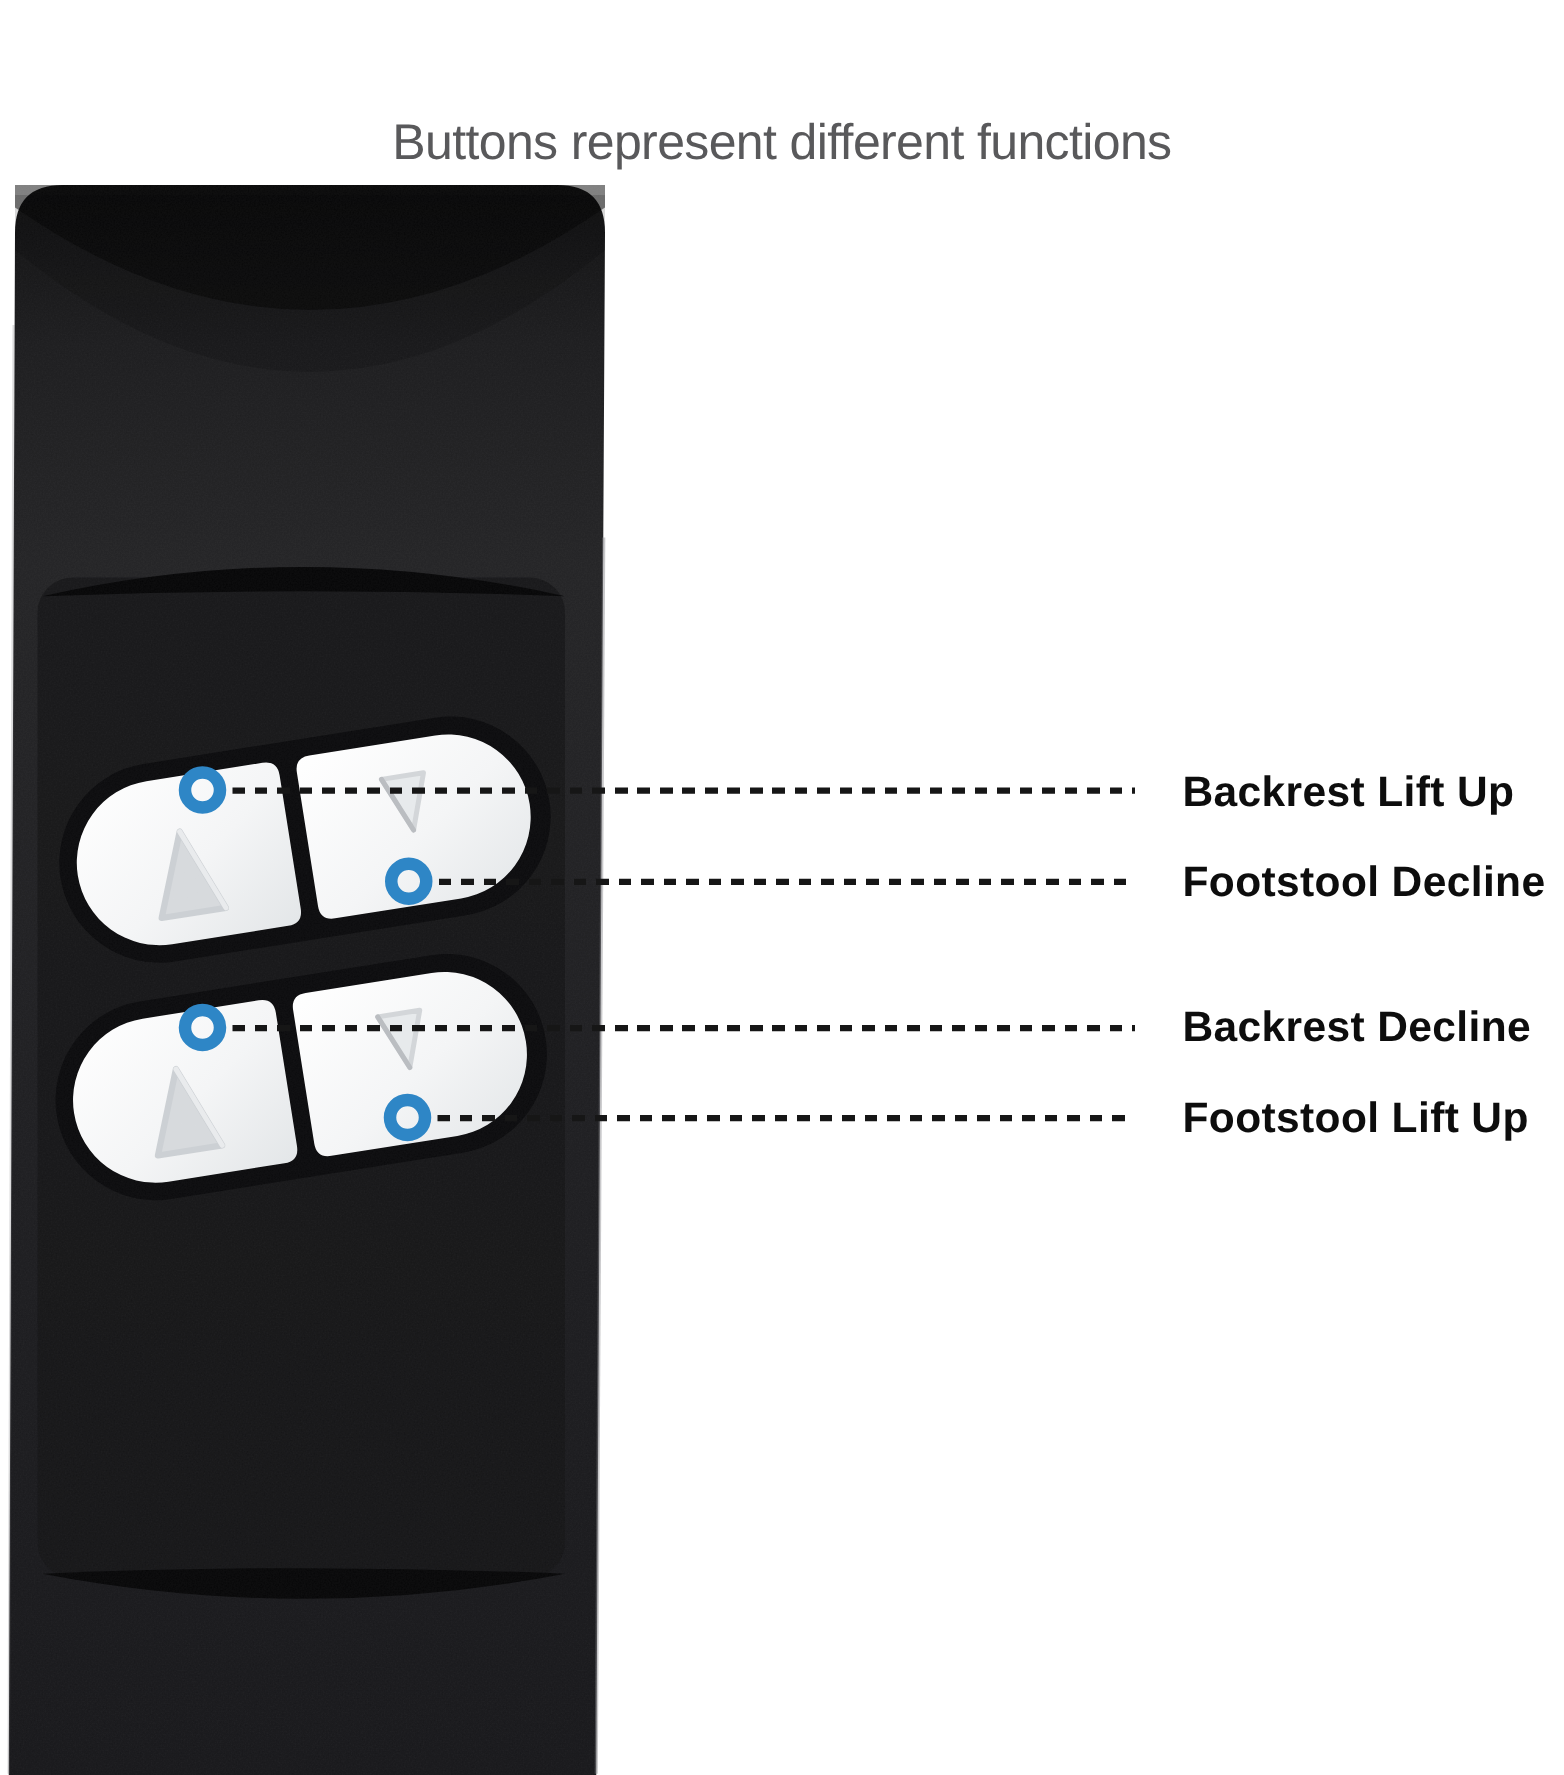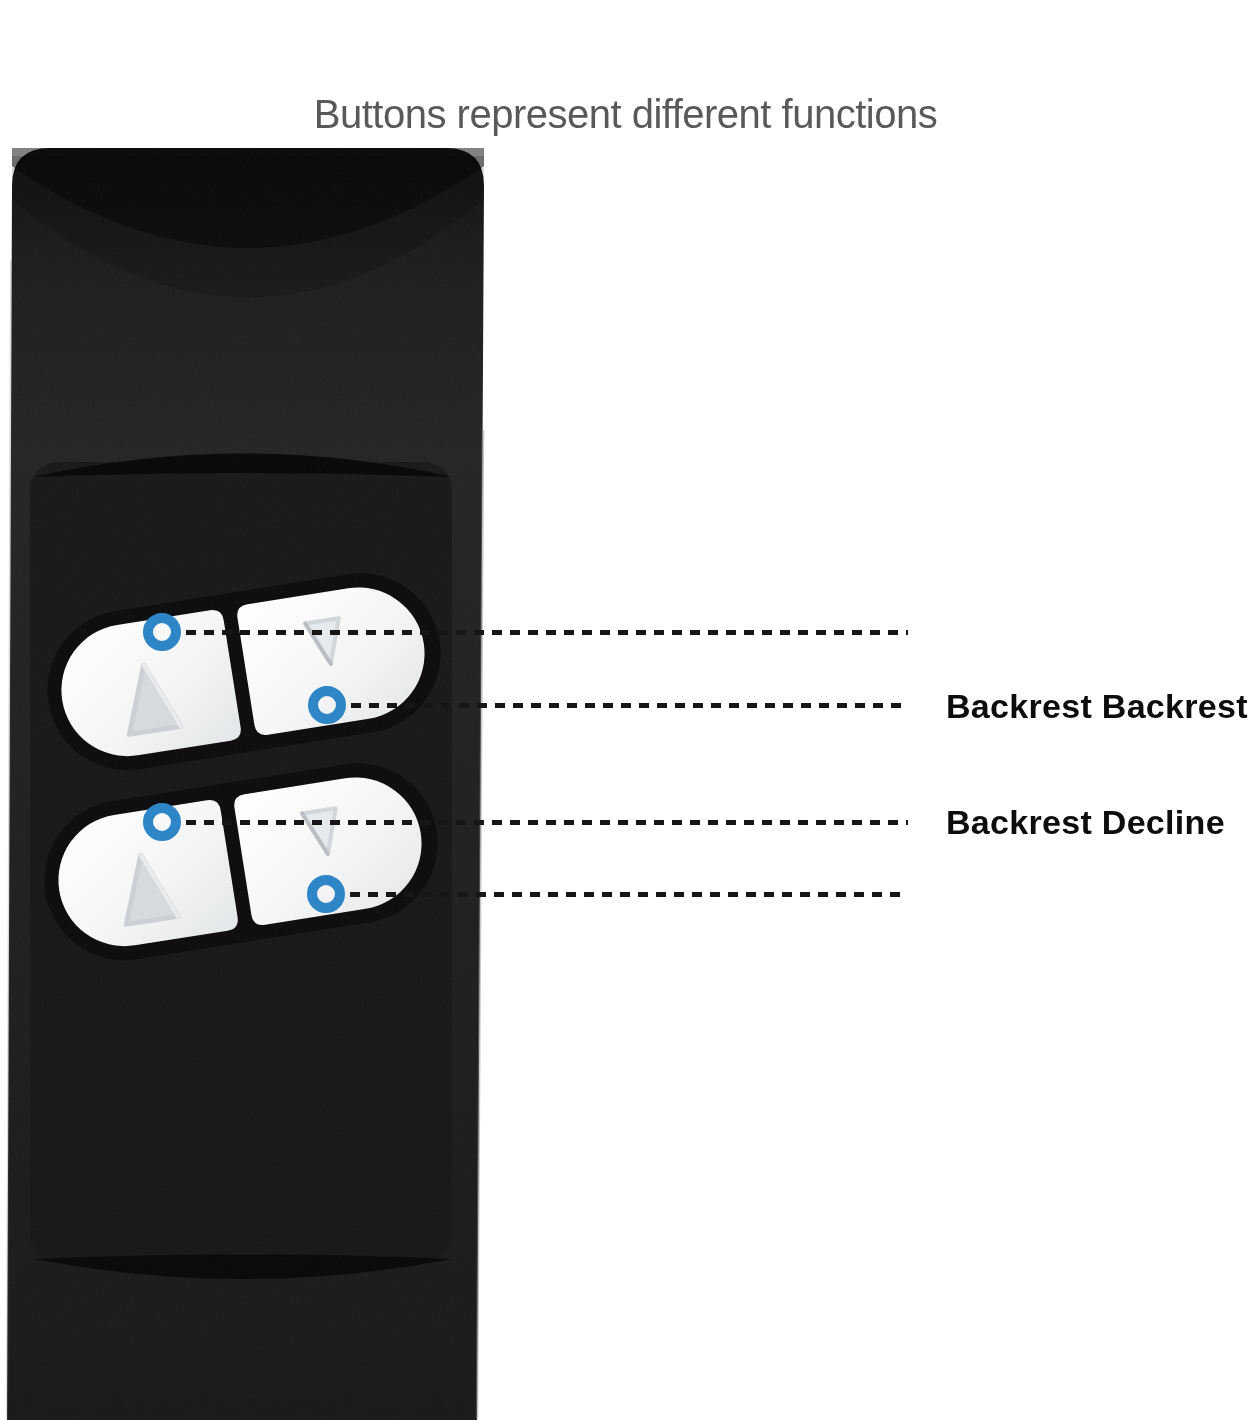--- a/index.html
+++ b/index.html
@@ -125,16 +125,18 @@
   <div class="callout-dot" style="left:143px;top:613px;"></div>
   <div class="callout-dot" style="left:308px;top:686px;"></div>
   <div class="callout-dot" style="left:143px;top:803px;"></div>
   <div class="callout-dot" style="left:307px;top:875px;"></div>
 
   <div class="callout-line" style="left:186px;top:630px;width:722px;"></div>
   <div class="callout-line" style="left:351px;top:703px;width:557px;"></div>
   <div class="callout-line" style="left:186px;top:820px;width:722px;"></div>
   <div class="callout-line" style="left:350px;top:892px;width:558px;"></div>
 
-  <div class="callout-label" style="top:706px;">Backrest Backrest</div>
+  <div class="callout-label" style="top:634px;">Backrest Lift Up</div>
+  <div class="callout-label" style="top:706px;">Footstool Decline</div>
   <div class="callout-label" style="top:822px;">Backrest Decline</div>
+  <div class="callout-label" style="top:895px;">Footstool Lift Up</div>
 
 </div>
 
 </body></html>

